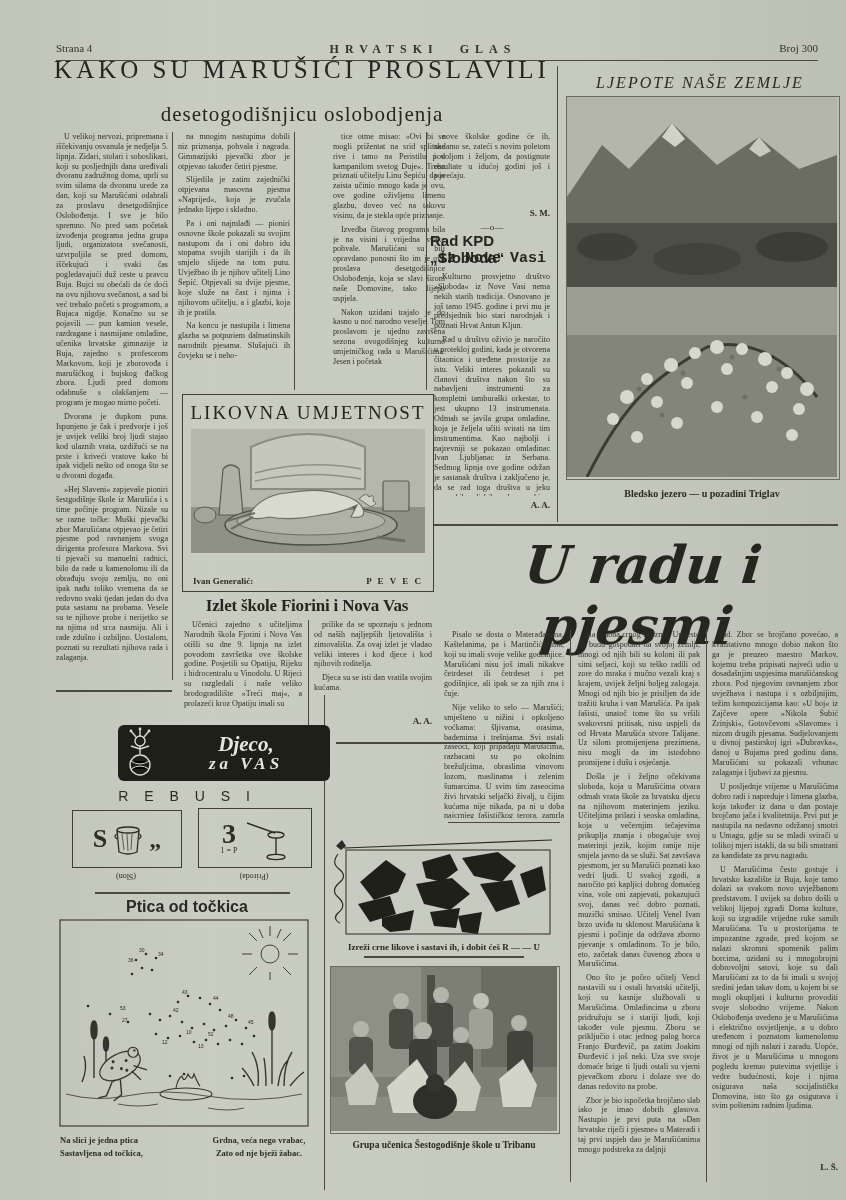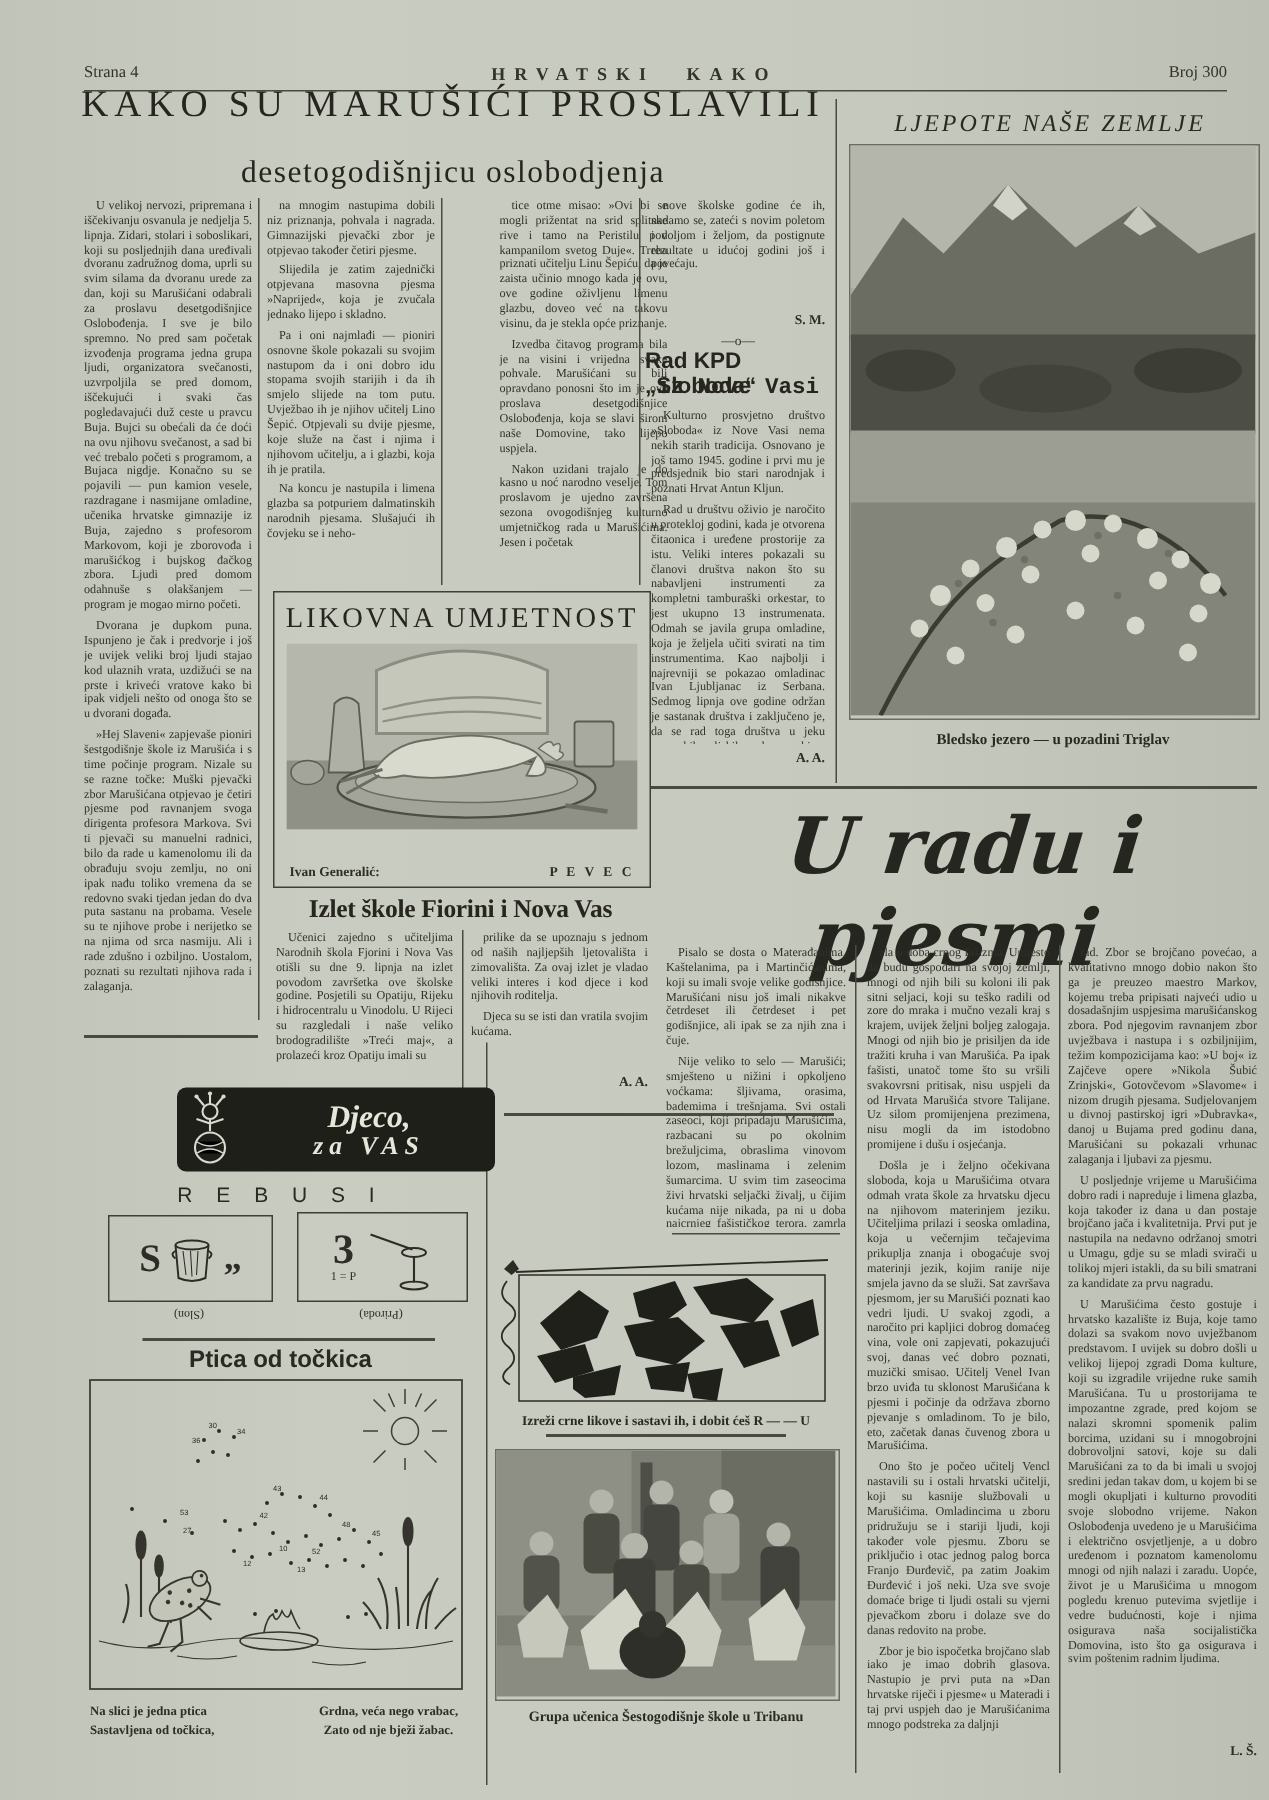--- a/index.html
+++ b/index.html
@@ -15,21 +15,21 @@
   .cap{font-weight:bold;text-align:center;color:#2a2a24;}
   .mast{font-size:11px;color:#33322c;}
   svg{display:block;}
 </style>
 </head>
 <body>
 
 <div class="page">
 
   <div class="abs mast" style="left:56px;top:42px;">Strana 4</div>
-  <div class="abs mast" style="left:0;right:0;top:42px;text-align:center;font-weight:bold;font-size:12px;letter-spacing:6px;word-spacing:12px;">HRVATSKI KAKO</div>
+  <div class="abs mast" style="left:0;right:0;top:42px;text-align:center;font-weight:bold;font-size:12px;letter-spacing:6px;word-spacing:12px;">HRVATSKI GLAS</div>
   <div class="abs mast" style="right:28px;top:42px;">Broj 300</div>
   <div class="abs rule-h" style="left:56px;top:60px;width:762px;"></div>
 
   <div class="abs" style="left:52px;top:56px;width:500px;text-align:center;font-size:25px;letter-spacing:4px;white-space:nowrap;color:#26251f;">KAKO SU MARUŠIĆI PROSLAVILI</div>
   <div class="abs" style="left:52px;top:102px;width:500px;text-align:center;font-size:21px;letter-spacing:1px;color:#26251f;">desetogodišnjicu oslobodjenja</div>
 
   <div class="abs" style="left:562px;top:74px;width:276px;text-align:center;font-style:italic;font-size:16px;letter-spacing:2px;color:#2a2a24;">LJEPOTE NAŠE ZEMLJE</div>
   <div class="abs" style="left:566px;top:96px;width:272px;height:382px;border:1px solid #6a6a60;">
     <svg width="270" height="380" viewBox="0 0 270 380">
       <rect x="0" y="0" width="270" height="380" fill="#a9aba0"></rect>

